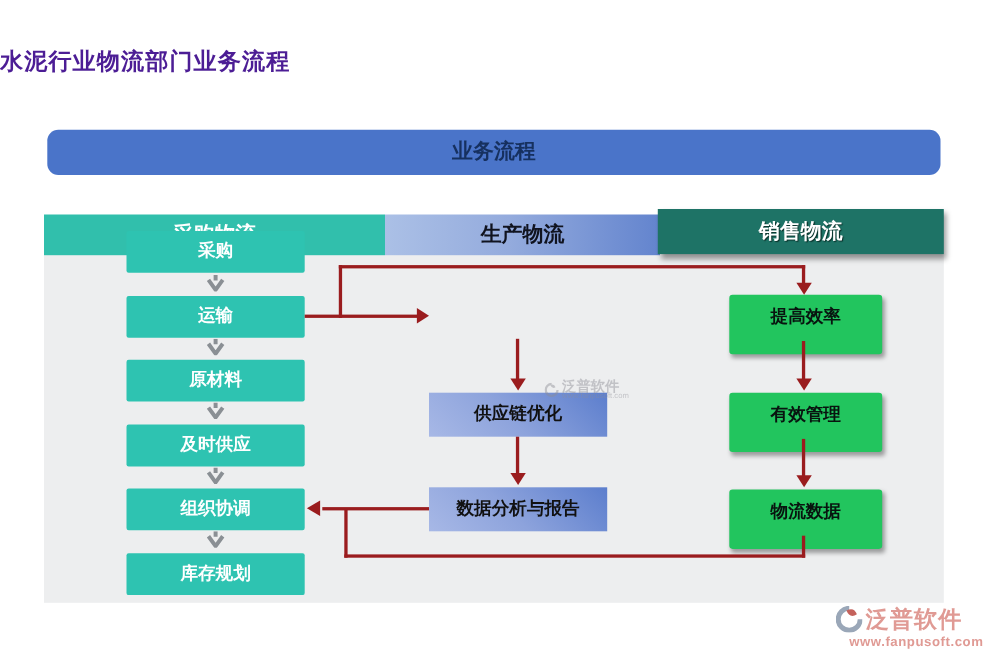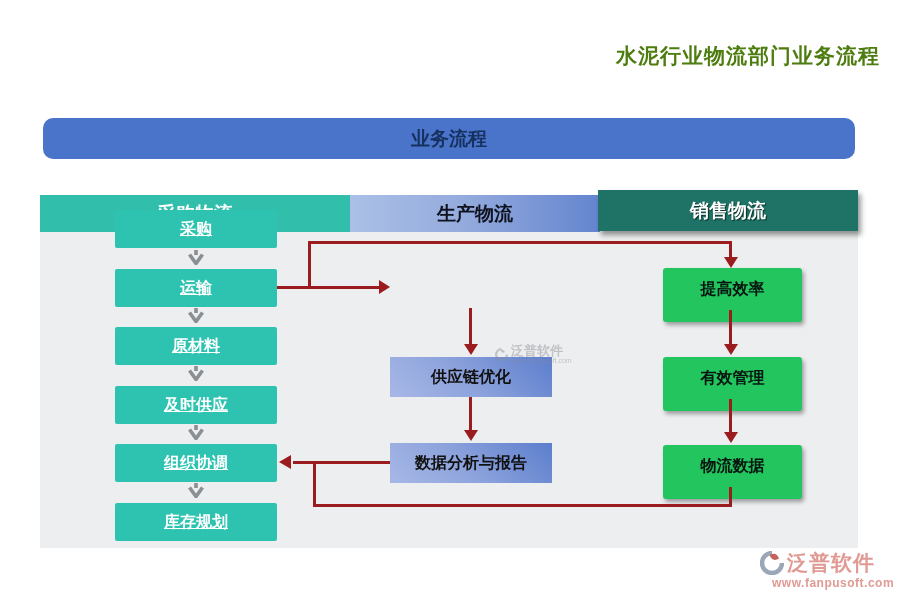--- a/index.html
+++ b/index.html
@@ -1,31 +1,31 @@
 <!DOCTYPE html>
 <html><head>
 <meta charset="utf-8">
 <style>
   html,body{margin:0;padding:0;background:#ffffff;}
   .stage{position:relative;width:900px;height:600px;background:#ffffff;overflow:hidden;
          font-family:"Liberation Sans","DejaVu Sans",sans-serif;}
-  .title{position:absolute;left:0;top:42px;width:880px;text-align:right;
-         font-size:21px;font-weight:bold;color:#4d7c0f;letter-spacing:1px;}
+  .title{position:absolute;left:0;top:42px;width:880px;text-align:left;
+         font-size:21px;font-weight:bold;color:#4c1d95;letter-spacing:1px;}
   .panel{position:absolute;left:40px;top:200px;width:818px;height:348px;background:#edeeef;}
   .banner{position:absolute;left:43px;top:118px;width:812px;height:41px;background:#4a74c9;
           border-radius:10px;text-align:center;line-height:41px;font-size:19px;font-weight:bold;color:#16305f;}
   .colhead{position:absolute;top:162px;height:37px;text-align:center;line-height:37px;
            font-size:19px;font-weight:bold;margin-top:33px;}
   .head-purchase{left:40px;width:310px;background:#31bfac;color:#ffffff;}
   .head-production{left:350px;width:250px;background:linear-gradient(90deg,#abc0e6 0%,#94abdd 45%,#6384ce 100%);color:#10131f;text-align:center;}
   .head-sales{left:598px;top:157px;width:260px;height:41px;line-height:41px;background:#1e7366;color:#ffffff;
               text-shadow:1px 1px 1px #0a2f28;box-shadow:3px 4px 5px rgba(0,0,0,0.40);}
   .node{position:absolute;text-align:center;font-weight:600;}
   .node-teal{left:115px;width:162px;height:38px;line-height:38px;background:#2ec3b1;border-radius:2px;
-             color:#ffffff;font-size:16px;text-decoration:underline;}
+             color:#ffffff;font-size:16px;}
   .node-blue{left:390px;width:162px;height:40px;line-height:40px;
              background:linear-gradient(45deg,#a7b8e6 0%,#8da3dc 45%,#5c7ecd 100%);
              color:#111111;font-size:16px;}
   .node-dark{left:663px;width:139px;height:54px;line-height:42px;background:#22c55e;border-radius:3px;
              box-shadow:2px 3px 4px rgba(0,0,0,0.35);color:#08140f;font-size:16px;}
   .t1{top:210px}.t2{top:269px}.t3{top:327px}.t4{top:386px}.t5{top:444px}.t6{top:503px}
   .m1{top:268px}.m2{top:357px}.m3{top:443px}
   .r1{top:268px}.r2{top:357px}.r3{top:445px}
   .chev{position:absolute;left:187px;width:18px;height:15px;}
   .cv1{top:250px}.cv2{top:308px}.cv3{top:366px}.cv4{top:425px}.cv5{top:483px}

